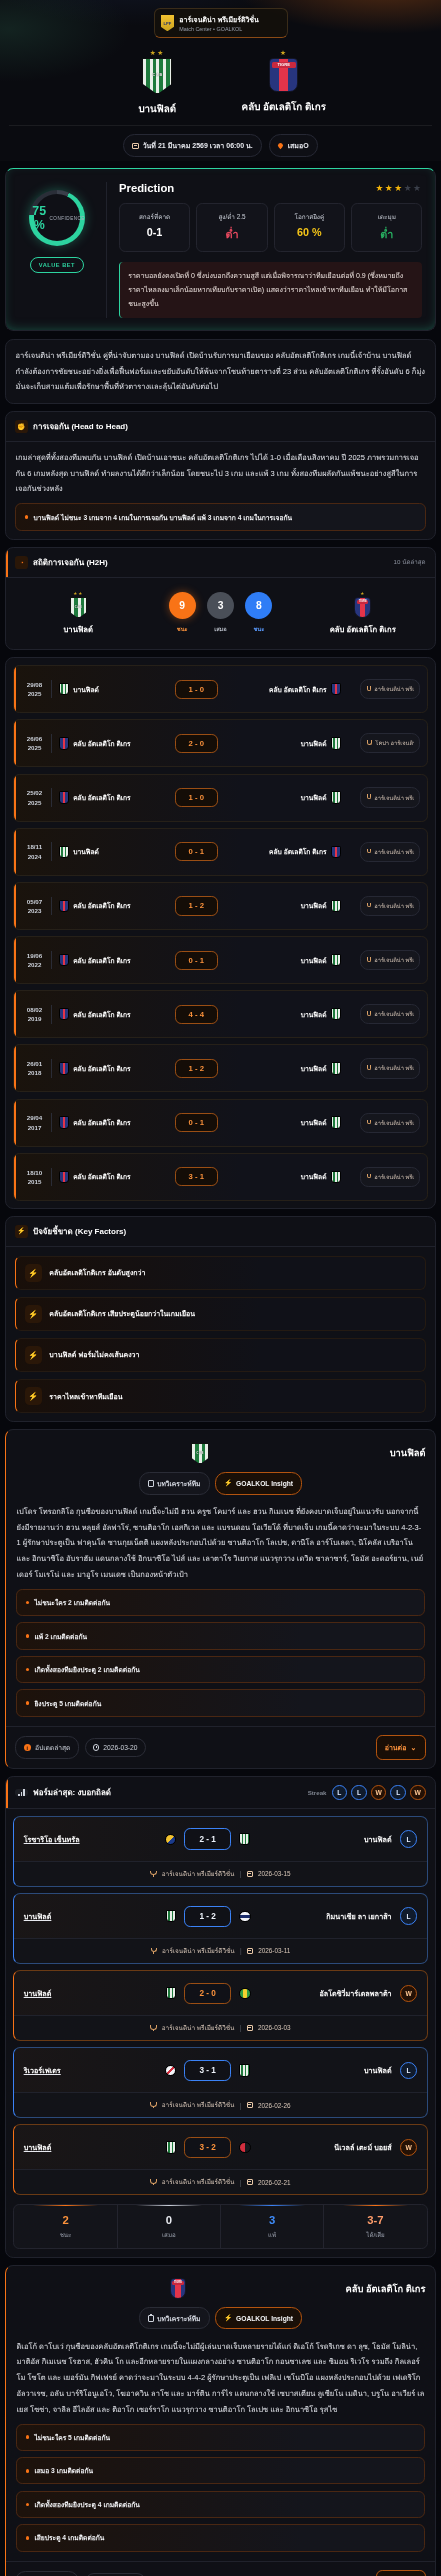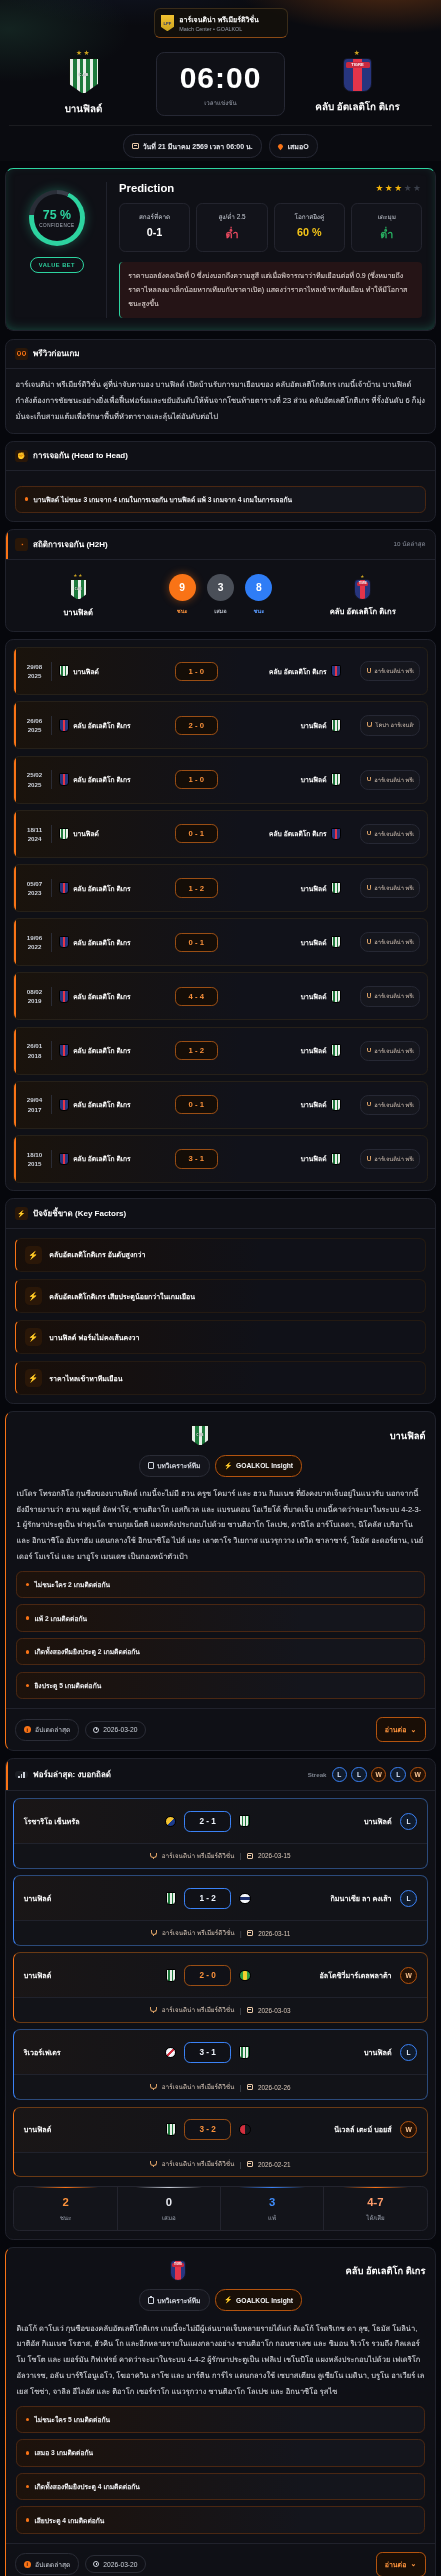--- a/index.html
+++ b/index.html
@@ -61,21 +61,21 @@
   .para { font-size:7.5px; line-height:2.1; color:#e8eaf0; }
 
   
   .pred { border-top:1px solid #2dd4a0; box-shadow:0 -3.1px 12.4px -6.2px rgba(45,212,160,.5) inset; }
   .pred-grid { display:flex; gap:12.4px; padding:12.4px; }
   .gauge-col { width:88px; flex:0 0 auto; text-align:center; border-right:0.5px solid #20222c; padding-right:10.3px; }
   .ring { --p:75; width:56px; height:56px; border-radius:50%; margin:8.2px auto 0; position:relative;
     background:conic-gradient(#3a3f4a 0 7%, #2dd4a0 7% calc(7% + var(--p)*0.93%), #2a2e38 0);
     filter:drop-shadow(0 0 5.2px rgba(45,212,160,.35)); }
   .ring::before { content:""; position:absolute; inset:4.6px; background:#0f1016; border-radius:50%; }
-  .ring-in { position:absolute; inset:0; display:flex; flex-direction:column; align-items:center; justify-content:center; }
+  .ring-in { position:absolute; inset:0; display:flex; flex-direction:row; align-items:center; justify-content:center; }
   .ring-in .pct { font-size:12.4px; font-weight:bold; color:#2dd4a0; }
   .ring-in .lbl { font-size:4.6px; letter-spacing:0.5px; color:#aeb4c0; margin-top:1px; }
   .valuebet { display:inline-block; margin-top:11.3px; border:0.5px solid #2dd4a0; color:#2dd4a0;
     font-size:5.7px; font-weight:bold; letter-spacing:0.5px; border-radius:8.2px; padding:4.1px 8.2px; }
   .pred-right { flex:1; }
   .pred-top { display:flex; align-items:center; }
   .pred-title { font-size:11.3px; font-weight:bold; color:#fff; }
   .stars { margin-left:auto; font-size:8.8px; letter-spacing:1.5px; }
   .star { color:#3a3f4a; } .star.on { color:#f5b50a; }
   .stat-cards { display:flex; gap:6.2px; margin-top:9.3px; }
@@ -177,21 +177,21 @@
   .sb-W { background:#241105; border:1px solid #b4540f; color:#ffc894; }
   .sb-D { background:#1c1e24; border:1px solid #6b7280; color:#d5d9e2; }
   .form-list { padding:7.2px; display:flex; flex-direction:column; gap:6.7px; }
   .fcard { border-radius:7.2px; overflow:hidden; background:#121318; }
   .fcard.res-L { border:0.5px solid #2b4a7a; border-left:1.5px solid #3b82f6; }
   .fcard.res-W { border:0.5px solid #6a3a14; border-left:1.5px solid #f97316; }
   .fcard.res-D { border:0.5px solid #35373f; border-left:1.5px solid #6b7280; }
   .fmain { display:flex; align-items:center; padding:10.3px 9.3px; height:44px;
     background:linear-gradient(90deg,rgba(60,35,15,.18),rgba(18,19,24,0) 60%); }
   .fname { font-size:7.2px; font-weight:bold; color:#fff; }
-  .fl { flex:1; display:flex; align-items:center; justify-content:space-between; gap:5.2px; padding-right:8.2px; }
+  .fl { flex:1; display:flex; align-items:center; justify-content:space-between; gap:5.2px; padding-right:8.2px;text-decoration:underline; }
   .fr { flex:1; display:flex; align-items:center; gap:5.2px; padding-left:8.2px; }
   .fr .fname { flex:1; text-align:right; }
   .fscore { width:47px; border-radius:6.2px; padding:5.2px 0; text-align:center; font-size:8.2px; font-weight:bold;
     background:#101117; }
   .res-L .fscore { border:0.5px solid #3b82f6; color:#eef3fb; }
   .res-W .fscore { border:0.5px solid #9a4e14; color:#fb923c; }
   .res-D .fscore { border:0.5px solid #565b66; color:#eef3fb; }
   .rball { width:17.5px; height:17.5px; border-radius:50%; margin-left:8.2px; flex:0 0 auto;
     display:flex; align-items:center; justify-content:center; font-size:6.7px; font-weight:bold; }
   .rball.L { background:#101b2c; border:1px solid #3b82f6; color:#eaf2ff; }
@@ -225,24 +225,20 @@
       <div class="t1">อาร์เจนติน่า พรีเมียร์ดิวิชั่น</div>
       <div class="t2">Match Center • GOALKOL</div>
     </div>
   </div>
   <div class="hero-row">
     <div class="team-col">
       <div class="stars-top">★★</div>
       <div class="crest-banfield"></div>
       <div class="team-name">บานฟิลด์</div>
     </div>
-    <div class="timebox">
-      <div class="big">06:00</div>
-      <div class="sub">เวลาแข่งขัน</div>
-    </div>
     <div class="team-col">
       <div class="stars-top">★</div>
       <div class="crest-tigre"></div>
       <div class="team-name">คลับ อัตเลติโก ติเกร</div>
     </div>
   </div>
   <div class="hero-div"></div>
   <div class="hero-chips">
     <div class="chip">
       <span class="cal-ic"></span>
@@ -288,38 +284,32 @@
           <div class="lb">เตะมุม</div>
           <div class="vl c-green">ต่ำ</div>
         </div>
       </div>
       <div class="pred-note">ราคาบอลยังคงเปิดที่ 0 ซึ่งบ่งบอกถึงความสูสี แต่เมื่อพิจารณาว่าทีมเยือนต่อที่ 0.9 (ซึ่งหมายถึงราคาไหลลงมาเล็กน้อยหากเทียบกับราคาเปิด) แสดงว่าราคาไหลเข้าหาทีมเยือน ทำให้มีโอกาสชนะสูงขึ้น</div>
     </div>
   </div>
 </div>
 
 <div class="panel">
-  <div class="p-head">
-    <span class="isq binoc">
-        <i></i>
-        <i></i>
-      </span>
-    <span class="p-title">พรีวิวก่อนเกม</span>
-  </div>
   <div class="p-body">
     <p class="para">อาร์เจนติน่า พรีเมียร์ดิวิชั่น คู่ที่น่าจับตามอง บานฟิลด์ เปิดบ้านรับการมาเยือนของ คลับอัตเลติโกติเกร เกมนี้เจ้าบ้าน บานฟิลด์ กำลังต้องการชัยชนะอย่างยิ่งเพื่อฟื้นฟอร์มและขยับอันดับให้พ้นจากโซนท้ายตารางที่ 23 ส่วน คลับอัตเลติโกติเกร ที่รั้งอันดับ 6 ก็มุ่งมั่นจะเก็บสามแต้มเพื่อรักษาพื้นที่หัวตารางและลุ้นไต่อันดับต่อไป</p>
   </div>
 </div>
 
 <div class="panel">
   <div class="p-head">
     <span class="isq">✊</span>
     <span class="p-title">การเจอกัน (Head to Head)</span>
   </div>
   <div class="p-body">
+    <p class="para">เกมล่าสุดที่ทั้งสองทีมพบกัน บานฟิลด์ เปิดบ้านเอาชนะ คลับอัตเลติโกติเกร ไปได้ 1-0 เมื่อเดือนสิงหาคม ปี 2025 ภาพรวมการเจอกัน 6 เกมหลังสุด บานฟิลด์ ทำผลงานได้ดีกว่าเล็กน้อย โดยชนะไป 3 เกม และแพ้ 3 เกม ทั้งสองทีมผลัดกันแพ้ชนะอย่างสูสีในการเจอกันช่วงหลัง</p>
     <div class="alert">
       <span class="dot"></span>
       <span>บานฟิลด์ ไม่ชนะ 3 เกมจาก 4 เกมในการเจอกัน บานฟิลด์ แพ้ 3 เกมจาก 4 เกมในการเจอกัน</span>
     </div>
   </div>
 </div>
 
 <div class="panel">
   <div class="p-head accent">
     <span class="isq">◔</span>
@@ -639,21 +629,21 @@
       </div>
       <div class="fcard res-L">
         <div class="fmain">
         <div class="fl">
             <span class="fname">บานฟิลด์</span>
           <span class="bdg banfield bdg"></span>
           </div>
         <div class="fscore">1 - 2</div>
         <div class="fr">
             <span class="bdg gimnasia bdg round"></span>
-          <span class="fname">กิมนาเซีย ลา คงเส้า</span>
+          <span class="fname">กิมนาเซีย ลา เยกาส้า</span>
           </div>
         <div class="rball L">L</div>
       </div>
       <div class="ffoot">
           <span class="tr-ic"></span>
         <span>อาร์เจนติน่า พรีเมียร์ดิวิชั่น</span>
         <span class="fsep">|</span>
         <span class="cal-ic" style="border-color:#e8c8a8"></span>
         <span>2026-03-11</span>
         </div>
@@ -729,21 +719,21 @@
     </div>
     <div class="sumcell d">
       <div class="n">0</div>
         <div class="t">เสมอ</div>
     </div>
     <div class="sumcell l">
       <div class="n">3</div>
         <div class="t">แพ้</div>
     </div>
     <div class="sumcell w g">
-      <div class="n">4-7</div>
+      <div class="n">3-7</div>
         <div class="t">ได้/เสีย</div>
     </div>
   </div>
 </div>
 
 <div class="panel" style="border-left:1.5px solid #f97316">
   <div class="team-head">
     <div class="row">
       <div class="crest-tigre sm"></div>
       <span class="nm">คลับ อัตเลติโก ติเกร</span>

